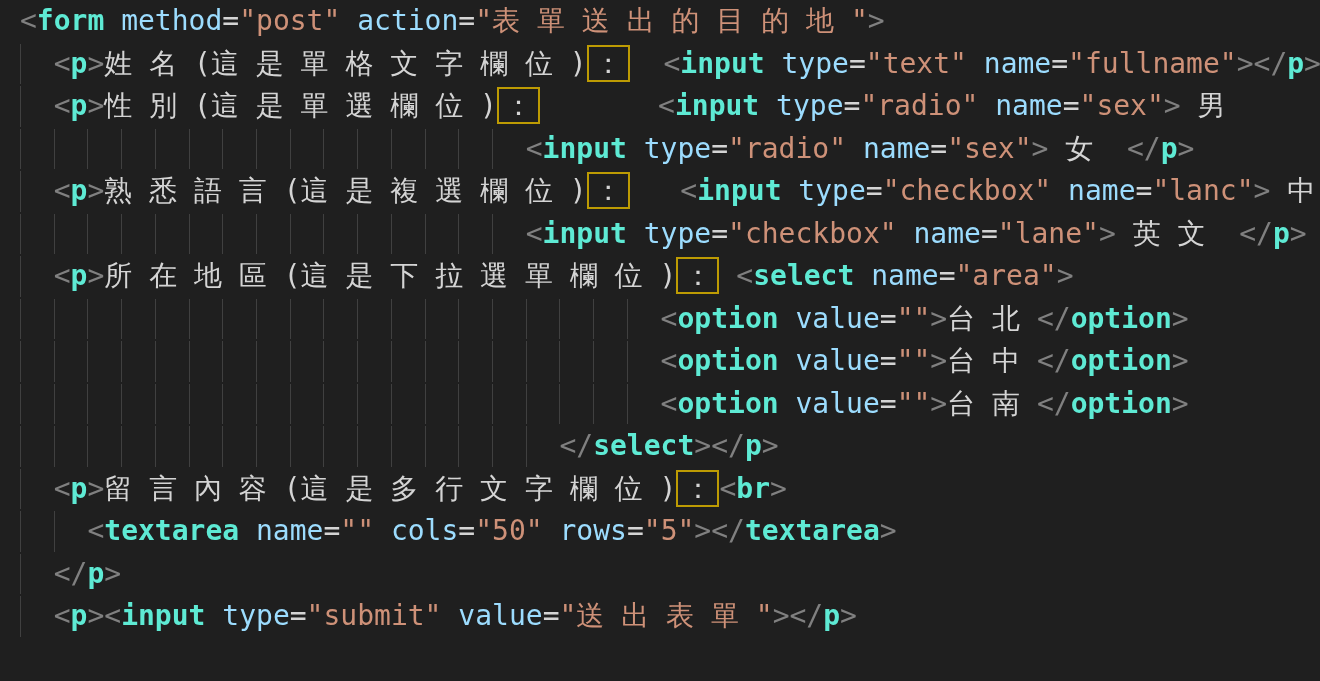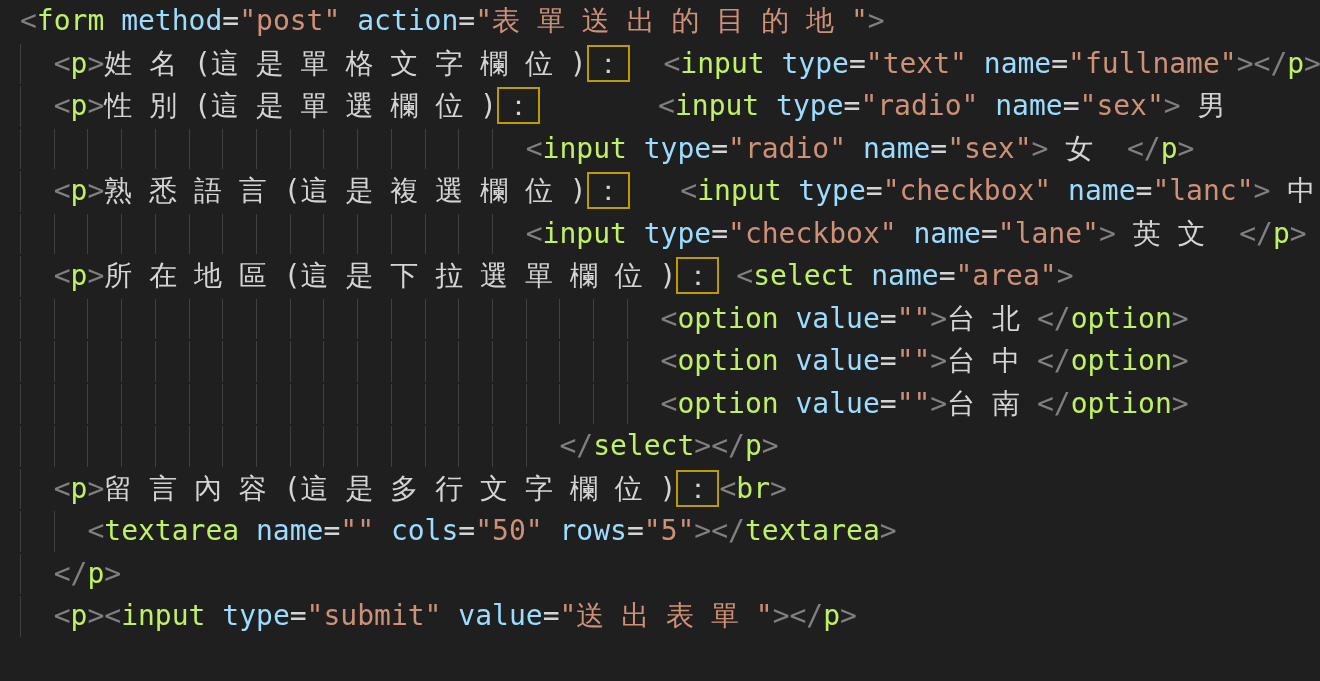--- a/index.html
+++ b/index.html
@@ -27,21 +27,21 @@
   }
   .indent-guide {
     position: absolute;
     top: 1px;
     bottom: 1px;
     width: 1px;
     background: #404040;
   }
   .tok { position: relative; }
   .pn { color: #808080; }  
-  .tg { color: #bef264; }  
+  .tg { color: #5eead4; font-weight: bold; }  
   .at { color: #9cdcfe; }  
   .st { color: #ce9178; }  
   .df { color: #d4d4d4; }  
   .w  { letter-spacing: 1ch; text-align: center; } 
   .bx {                    
     color: #d4d4d4;
     padding: 2px 0.45ch;
     box-shadow: inset 0 0 0 2px #bd9b03;
   }
 </style>

